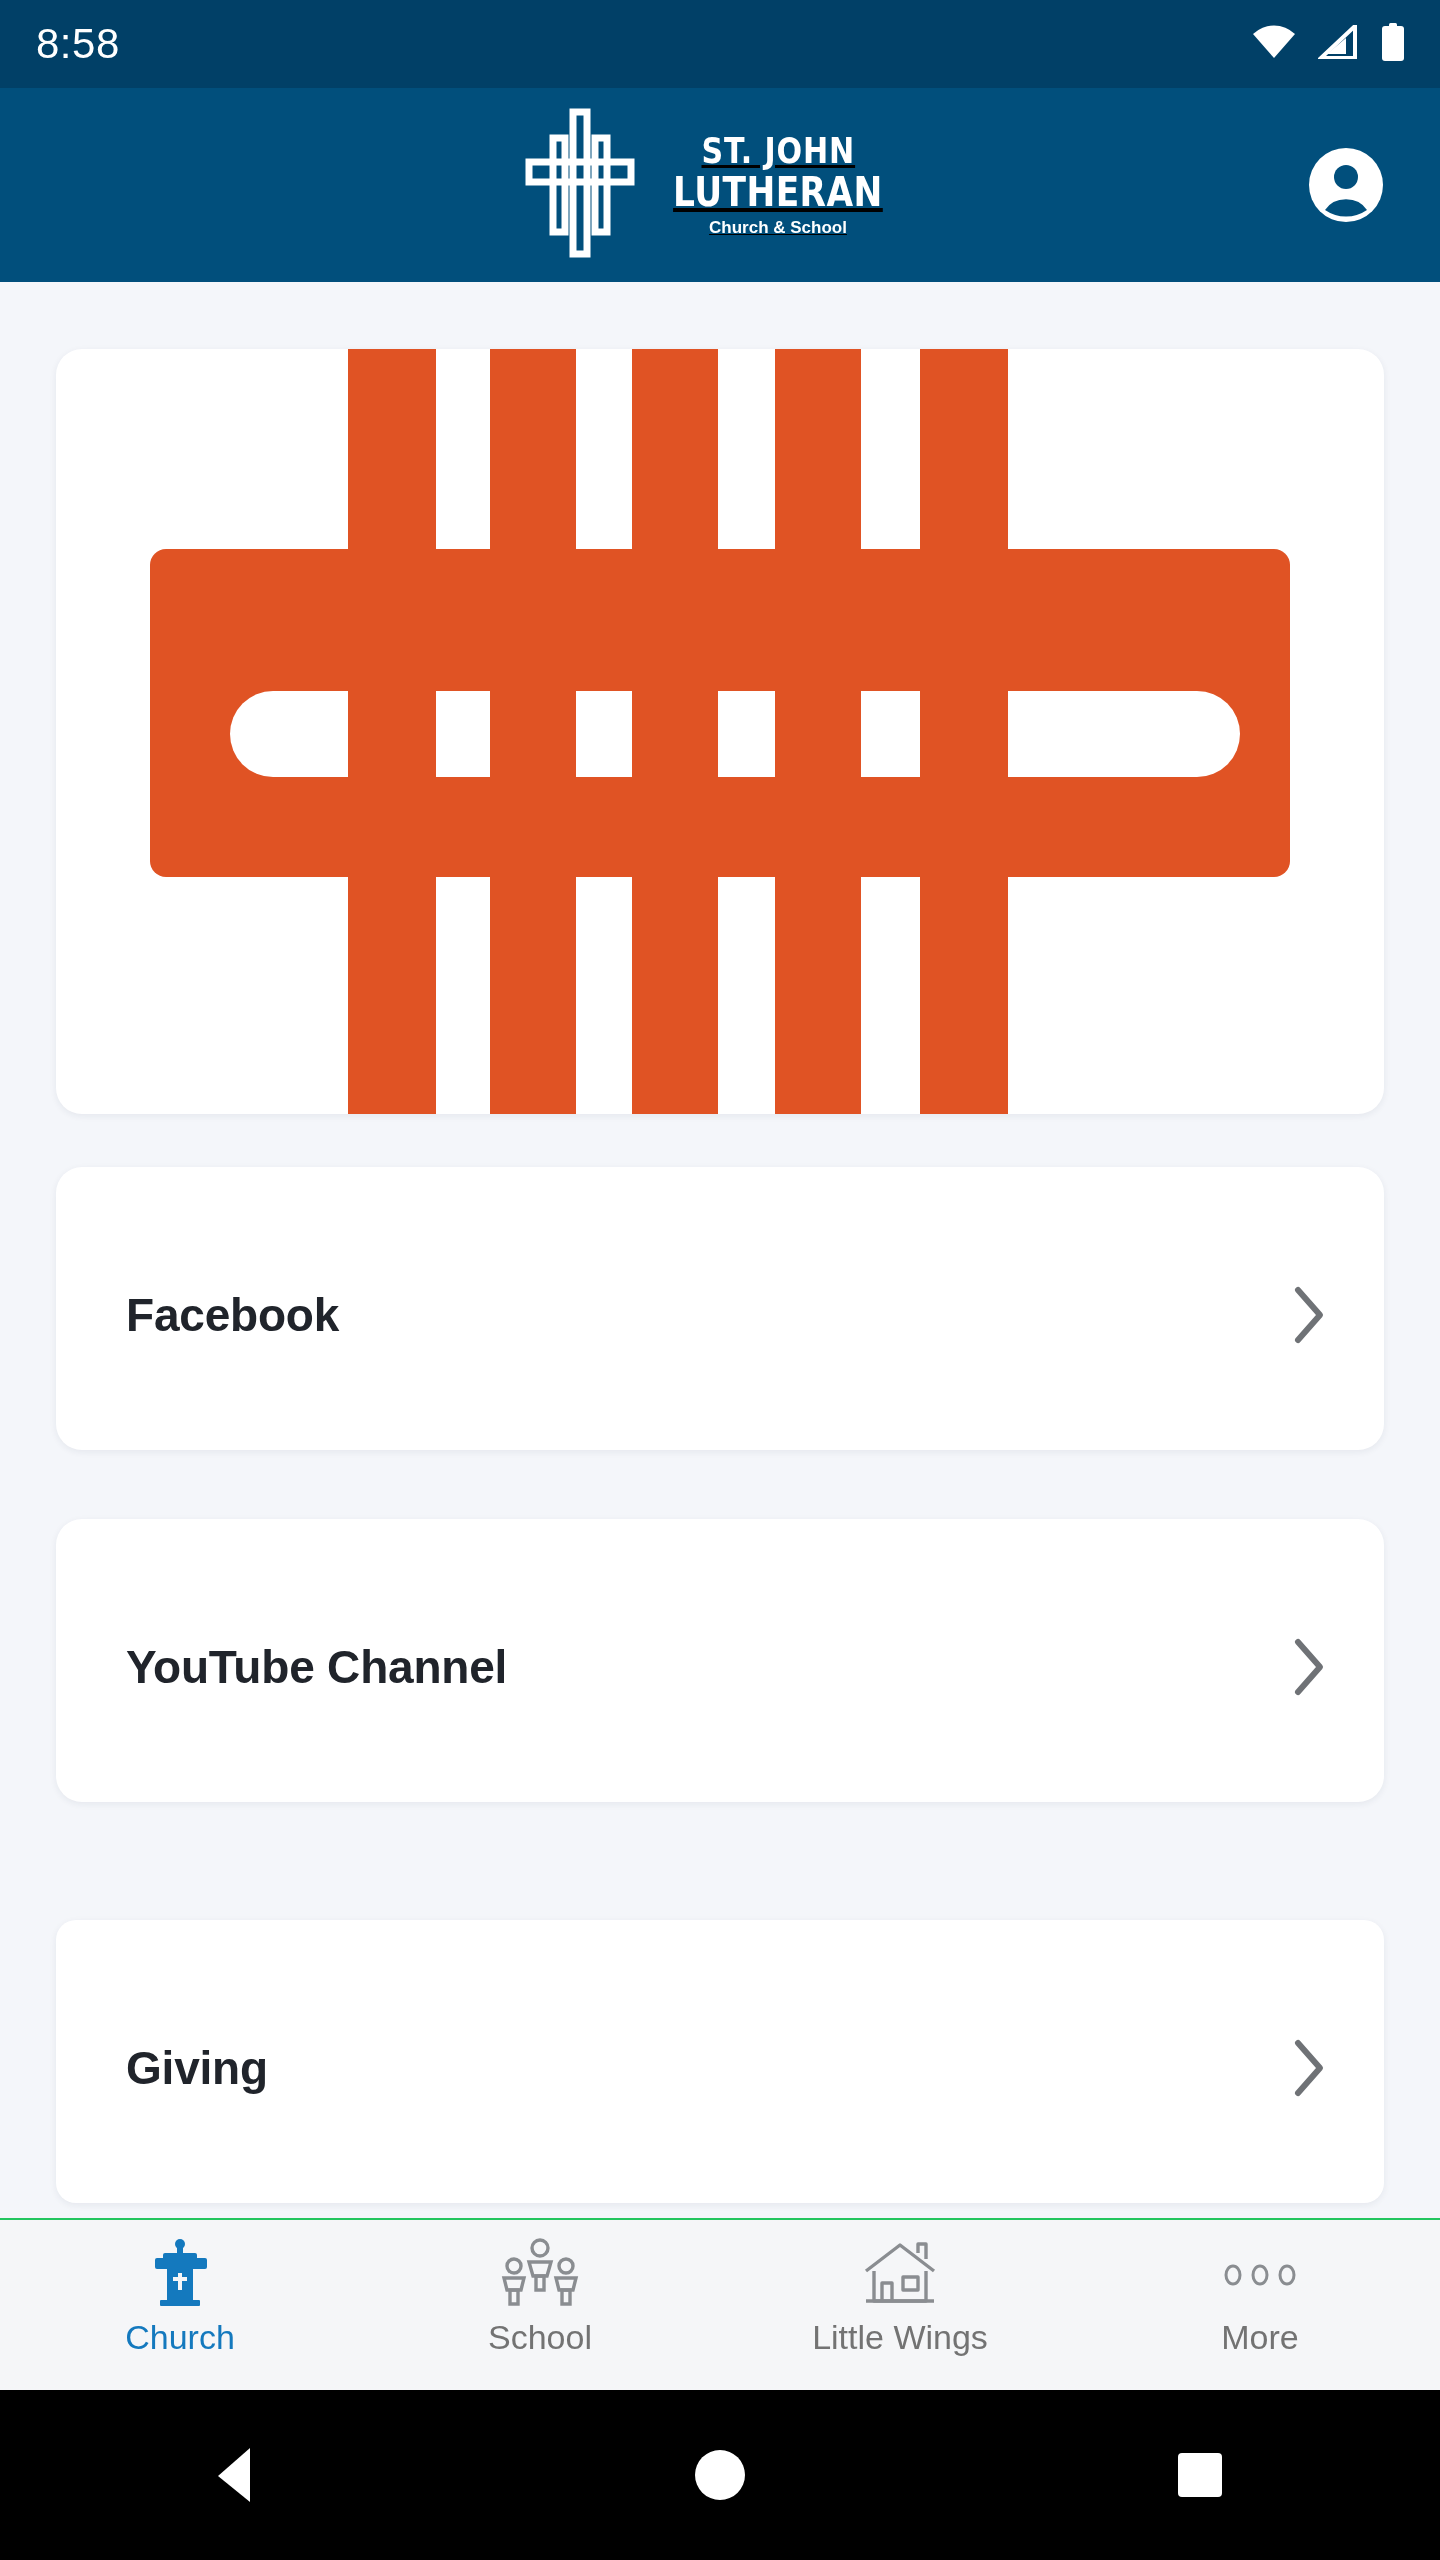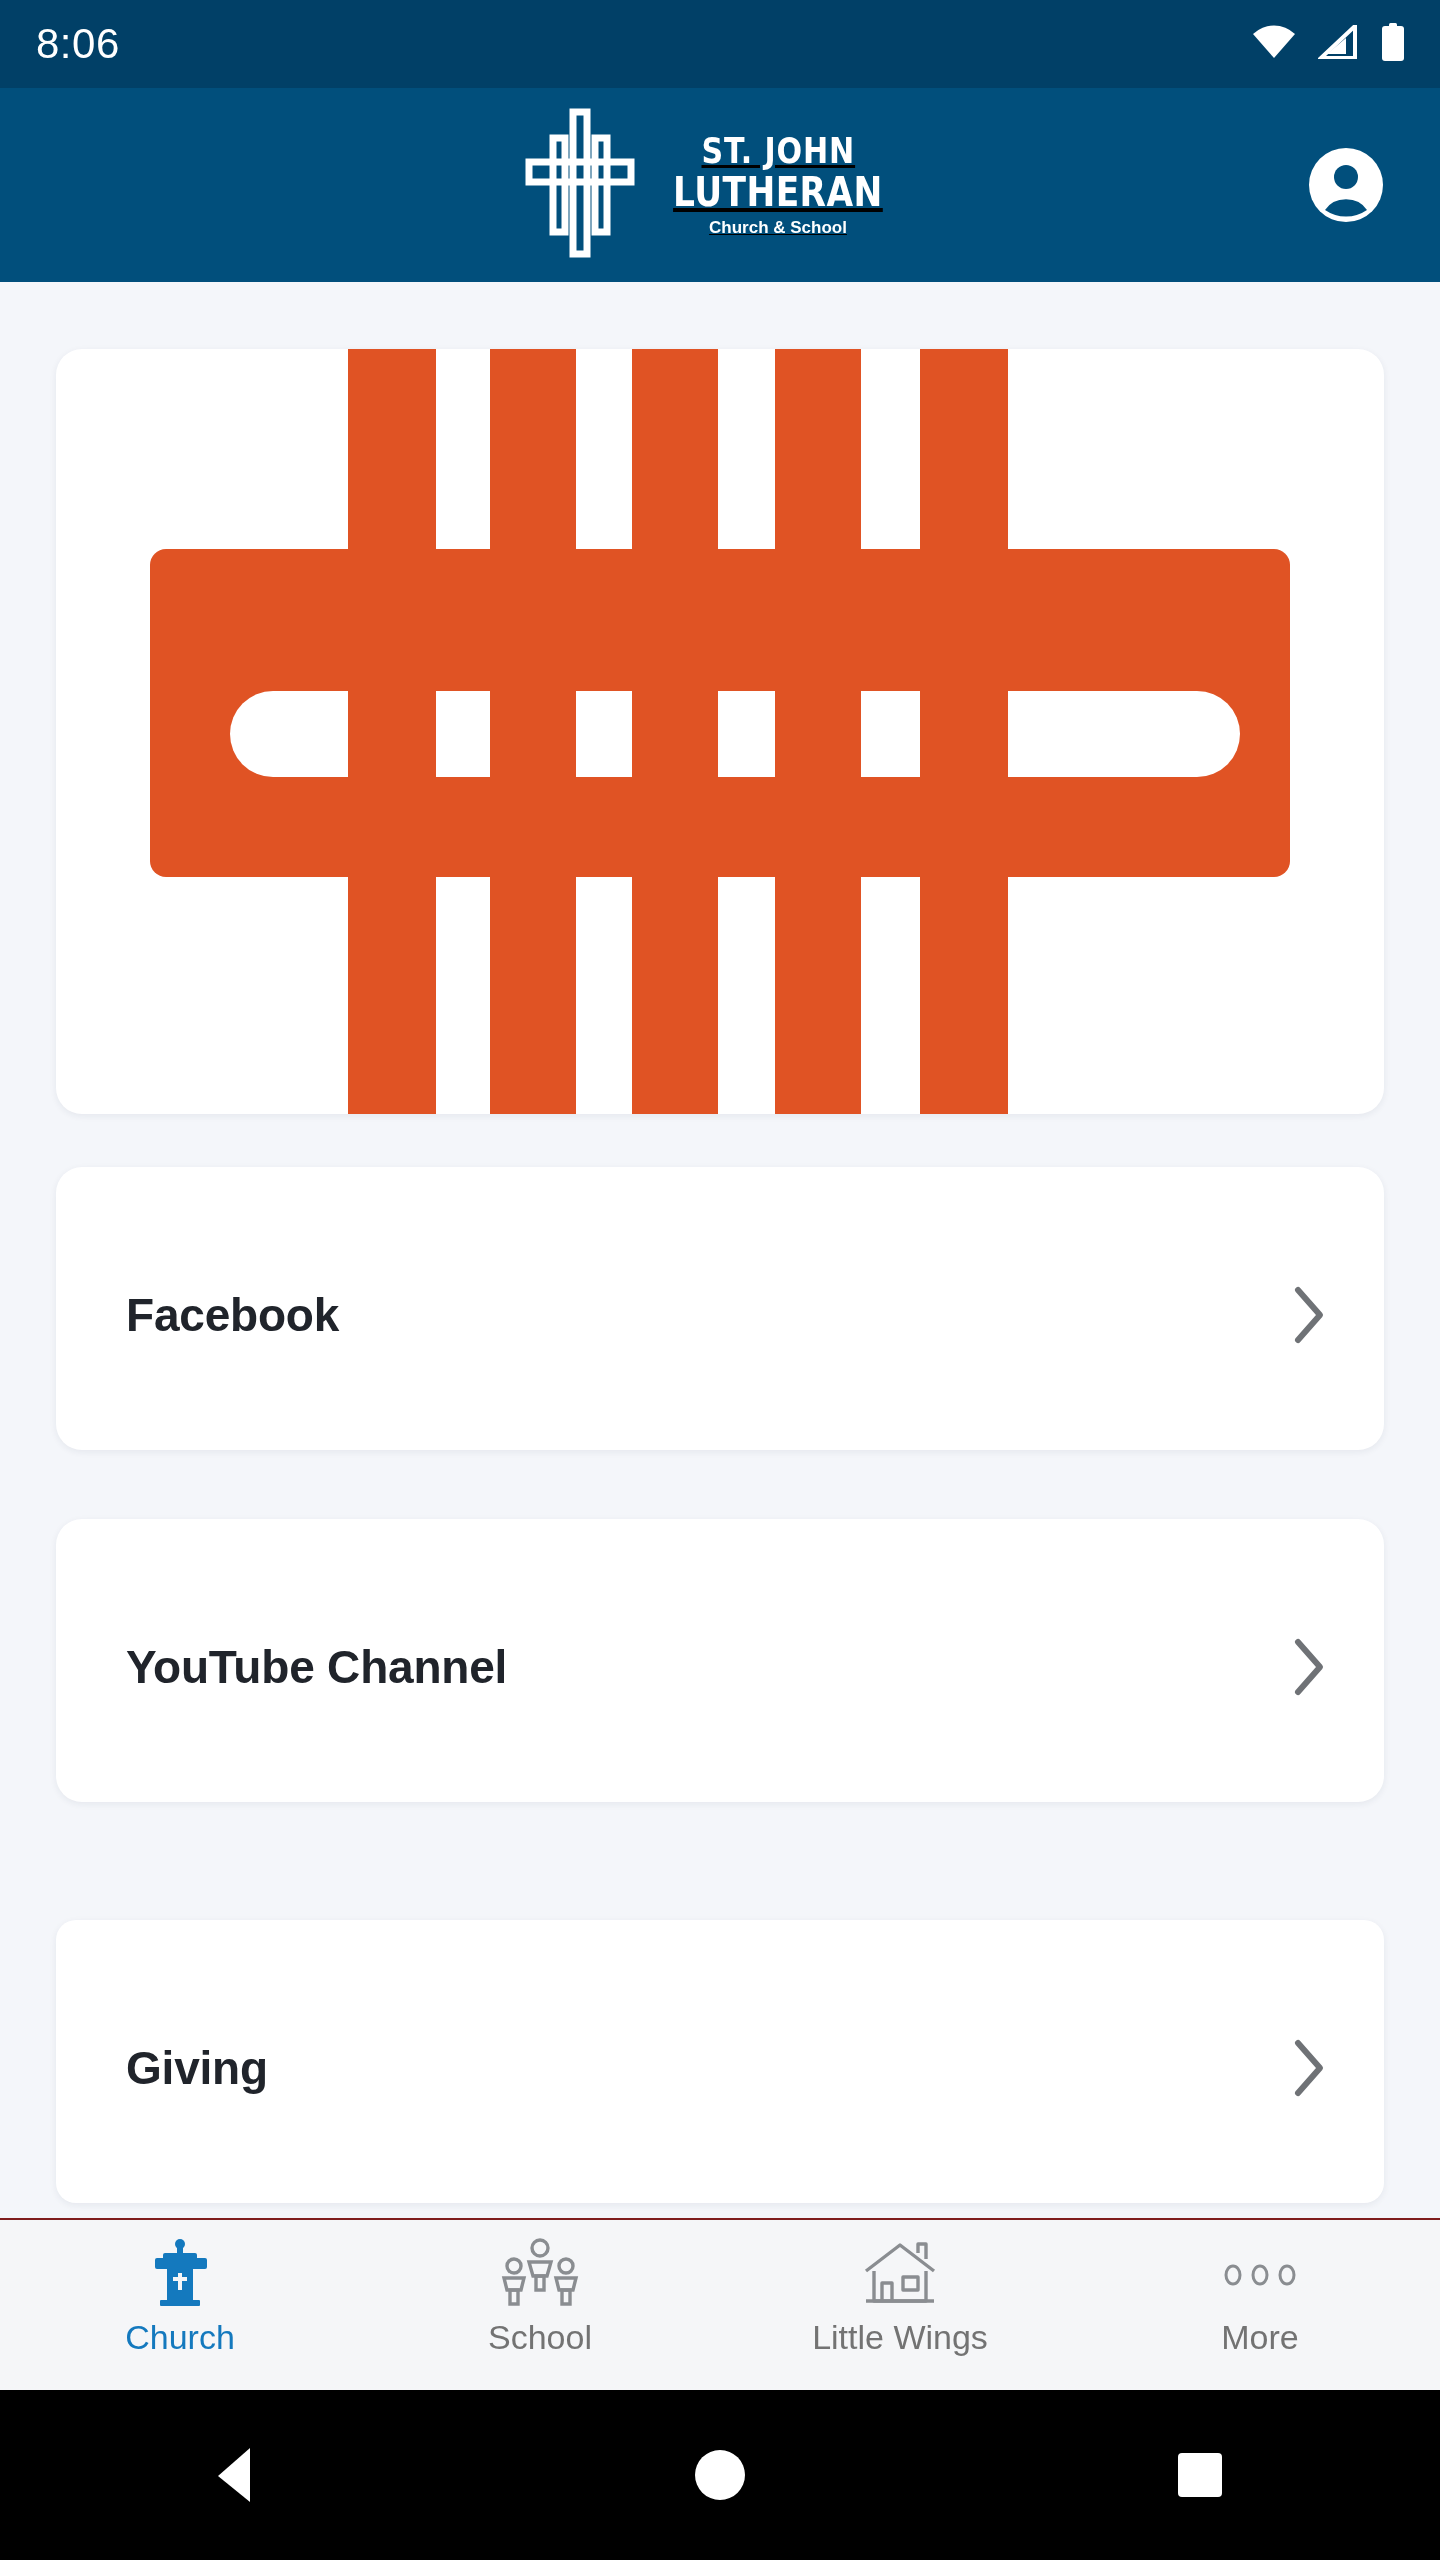--- a/index.html
+++ b/index.html
@@ -69,21 +69,21 @@
   }
   .row-label {
     font-size:46px; font-weight:bold; color:#20242b;
     font-family:"Liberation Sans", sans-serif; letter-spacing:-0.2px;
   }
   .row-chevron { margin-left:auto; display:flex; align-items:center; }
 
   
   .tabbar {
     position:absolute; left:0; top:2218px; width:1440px; height:172px;
-    background:#f5f6f8; border-top:2px solid #7f1d1d;
+    background:#f5f6f8; border-top:2px solid #22c55e;
     display:flex; align-items:flex-start;
   }
   .tab {
     flex:1; height:100%; display:flex; flex-direction:column;
     align-items:center; justify-content:flex-start; padding-top:18px; gap:6px;
   }
   .tab-icon { height:74px; display:flex; align-items:center; justify-content:center; }
   .tab-label {
     font-size:34px; color:#737373; font-family:"Liberation Sans", sans-serif;
     white-space:nowrap;
@@ -96,21 +96,21 @@
     background:#000000; display:flex; align-items:center; justify-content:space-around;
   }
   .navbtn { display:flex; align-items:center; justify-content:center; width:160px; height:100px; }
 </style>
 </head>
 <body>
 
 <div class="screen">
 
   <div class="statusbar">
-    <span class="status-time">8:06</span>
+    <span class="status-time">8:58</span>
     <div class="status-icons">
       <span>
         <svg width="44" height="34" viewBox="0 0 44 34">
             <path d="M22 33 L1 9 A30 30 0 0 1 43 9 Z" fill="#ffffff"></path>
           </svg>
       </span>
       <span>
         <svg width="40" height="34" viewBox="0 0 40 34">
           <path d="M37 1 L37 33 L3 33 Z" fill="none" stroke="#ffffff" stroke-width="4"></path>
           <path d="M28 13 L28 29 L9 29 Z" fill="#ffffff"></path>

